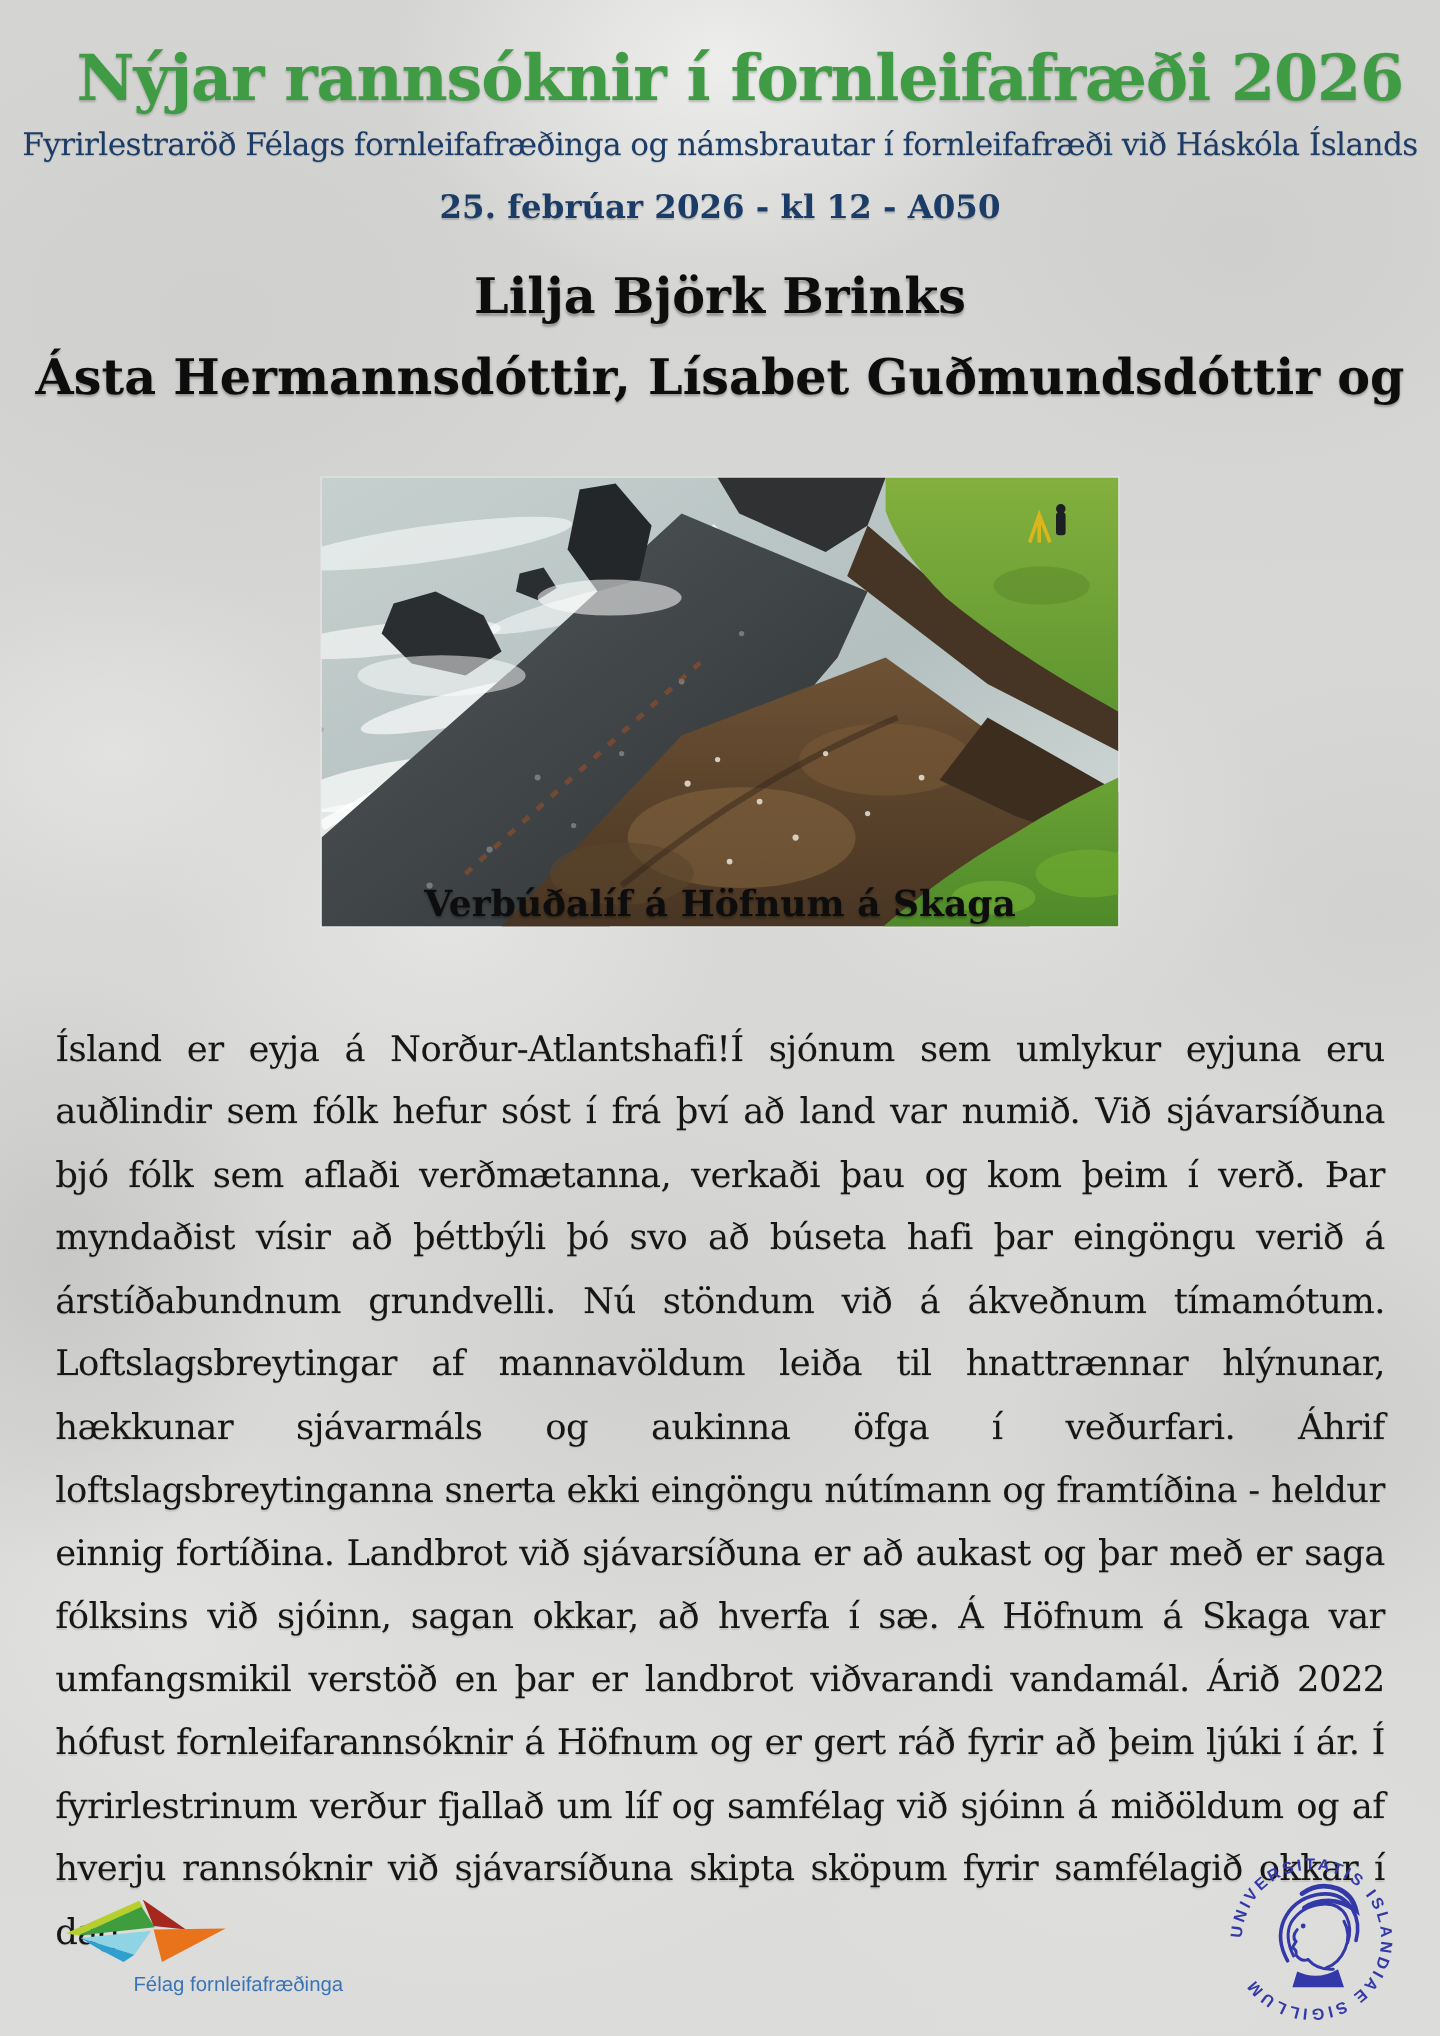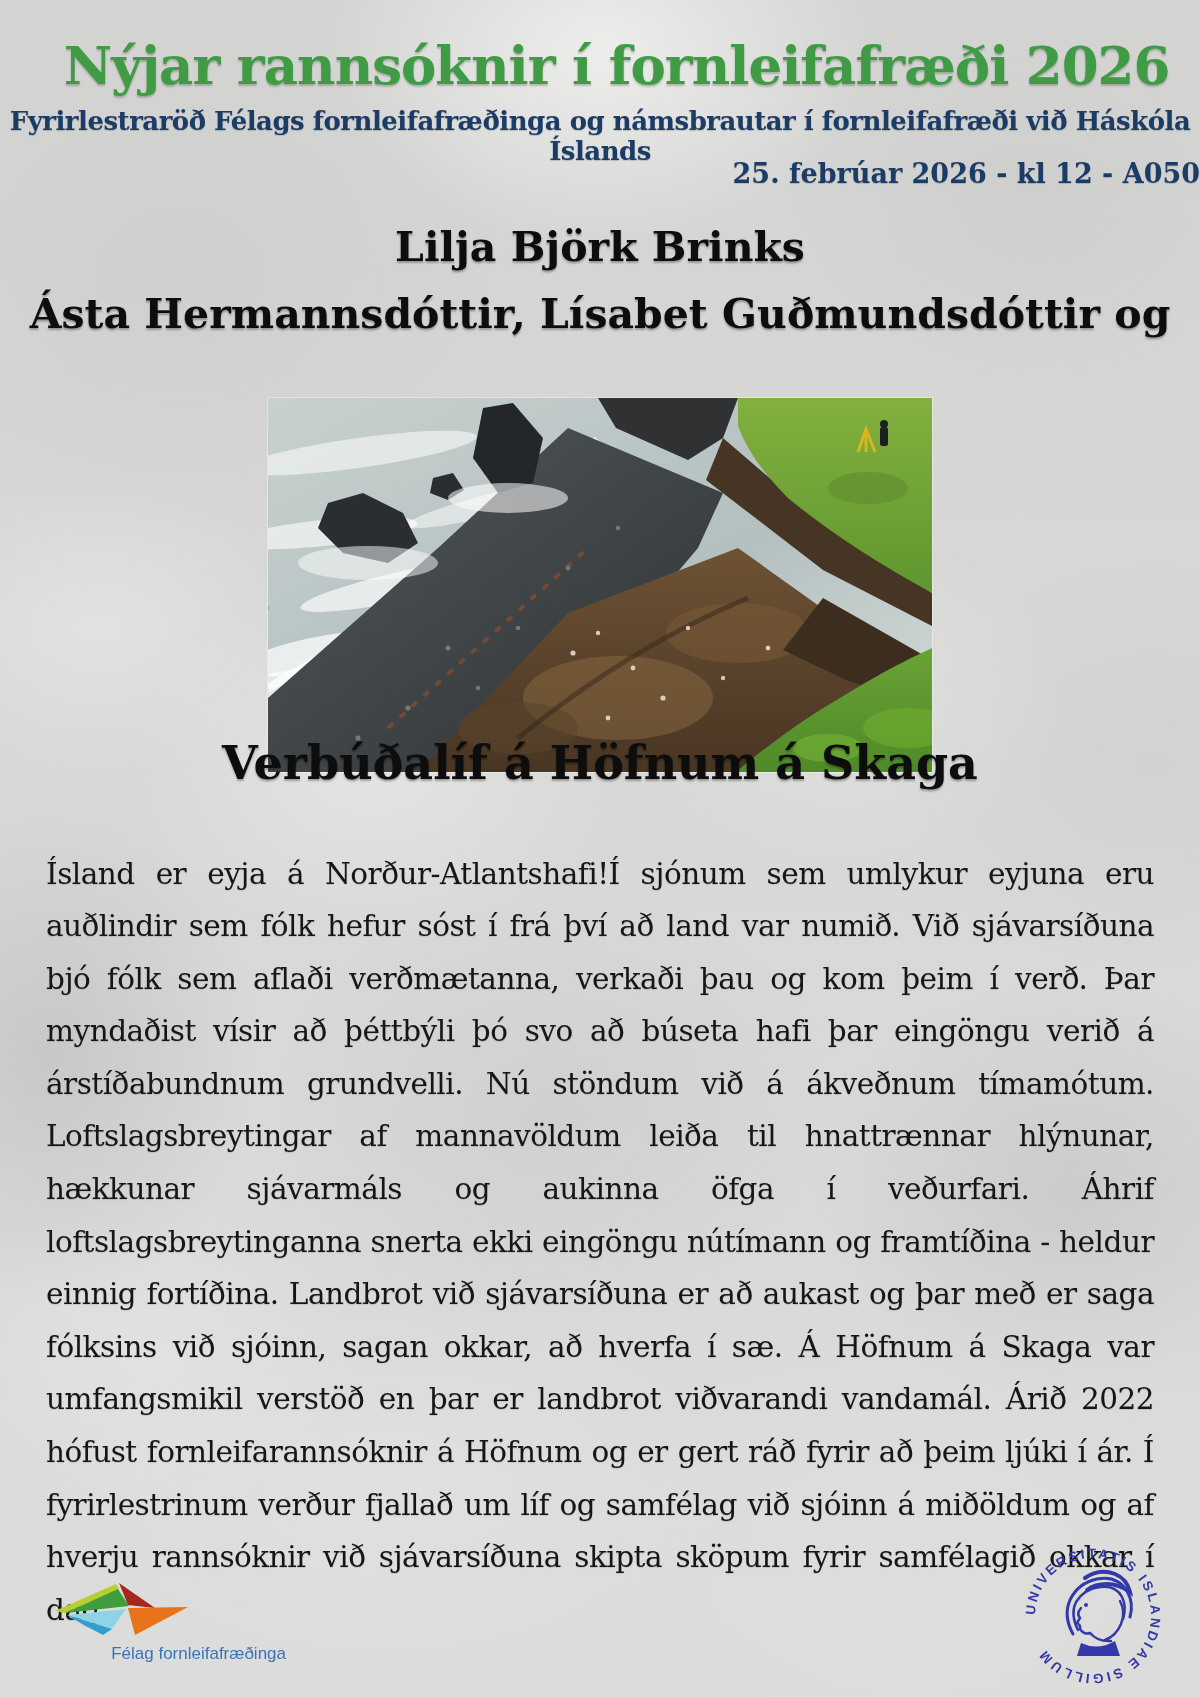--- a/index.html
+++ b/index.html
@@ -30,45 +30,44 @@
   .centered{left:0;right:0;text-align:center;}
   .page-title{
     top:34px;
     font-size:53px;font-weight:bold;letter-spacing:-1px;
     color:#3f9b44;
     text-shadow:0 2px 2px rgba(0,0,0,.22);
     margin-left:33px;
   }
   .series-subtitle{
     top:106px;
-    font-size:26px;font-weight:bold;letter-spacing:-0.5px;
+    font-size:26px;font-weight:normal;letter-spacing:-0.5px;
     color:#1c3c68;
     text-shadow:0 1px 1px rgba(0,0,0,.18);
   }
   .event-datetime{
     top:158px;
     font-size:27px;font-weight:bold;
     color:#1c3c68;
     text-shadow:0 1px 1px rgba(0,0,0,.18);
-    text-align:right;
   }
   .speakers{
     top:214px;
     font-size:41px;font-weight:bold;line-height:67px;
     color:#0d0d0d;
     text-shadow:0 2px 2px rgba(0,0,0,.3);
   }
   .photo{
     left:268px;top:398px;width:664px;height:374px;
     box-shadow:0 0 0 1px rgba(255,255,255,.35);
   }
   .photo svg{display:block;}
   .lecture-title{
     top:736px;
-    font-size:46px;font-weight:bold;
+    font-size:30px;font-weight:bold;
     color:#0d0d0d;
     text-shadow:0 2px 2px rgba(0,0,0,.3);
   }
   .abstract{
     left:46px;right:46px;top:818px;
     font-size:29.5px;line-height:52.6px;
     letter-spacing:-0.5px;
     text-align:justify;
     color:#161616;
     text-shadow:0 1px 1px rgba(0,0,0,.12);

